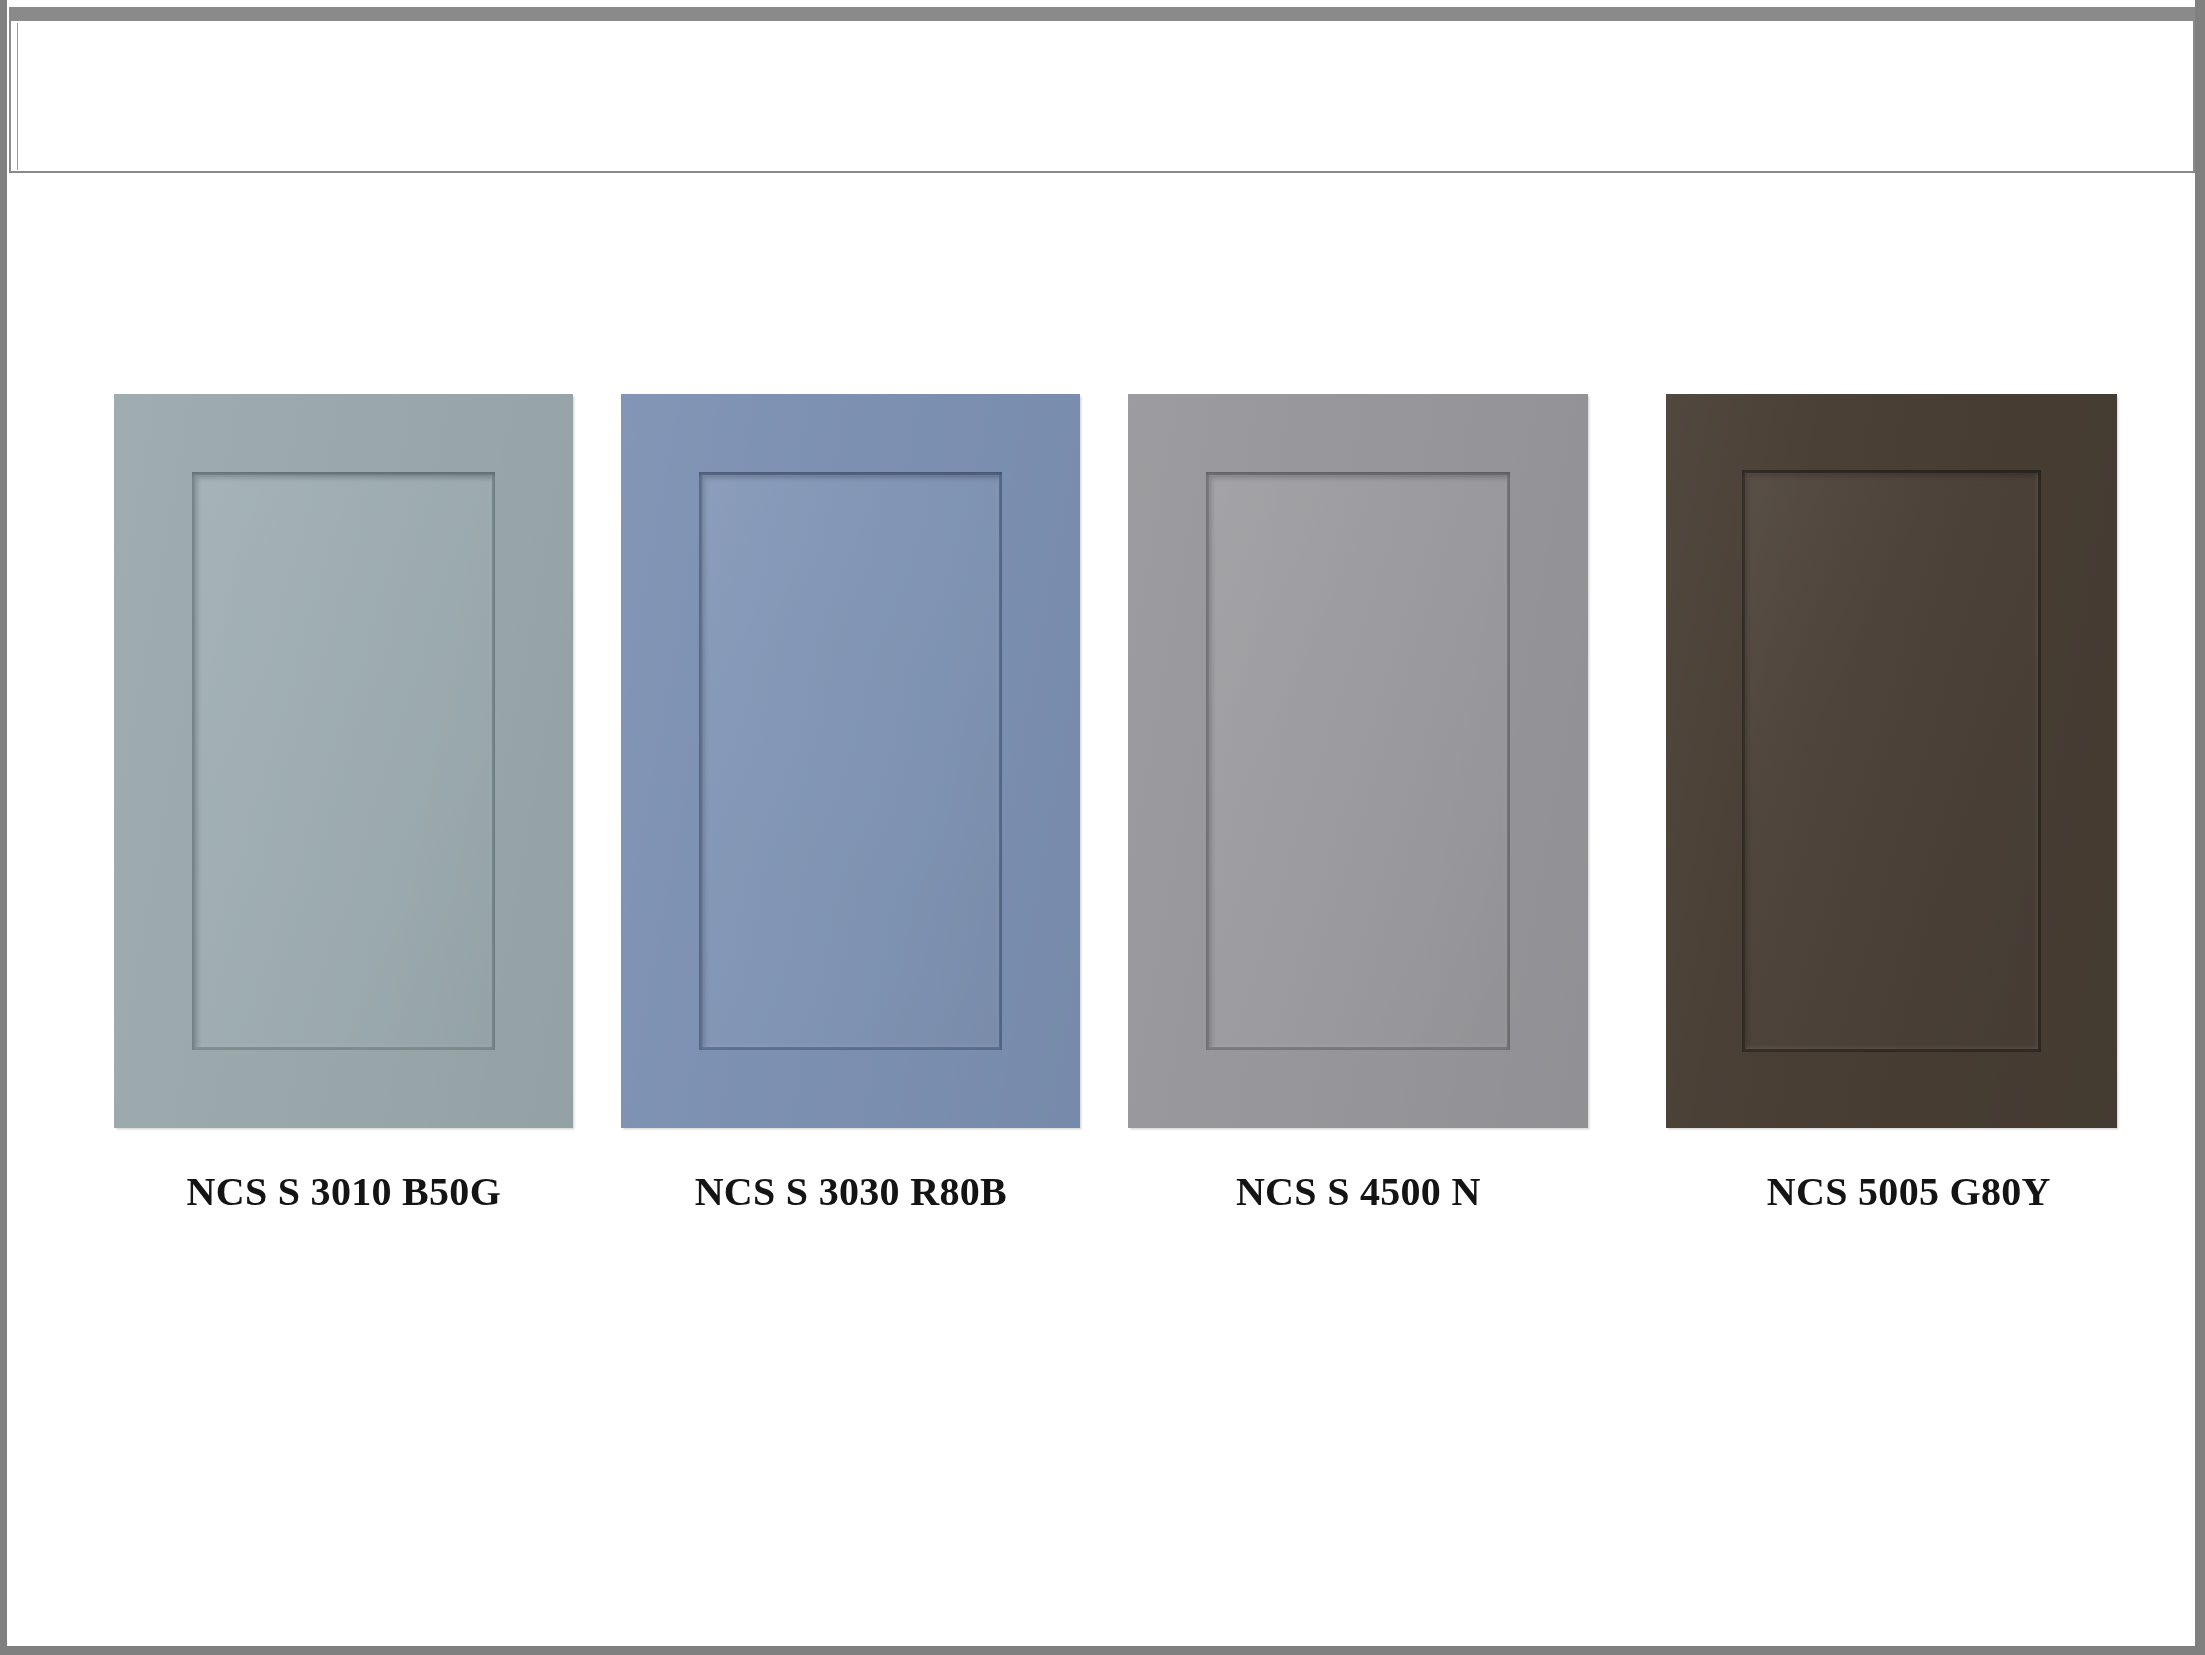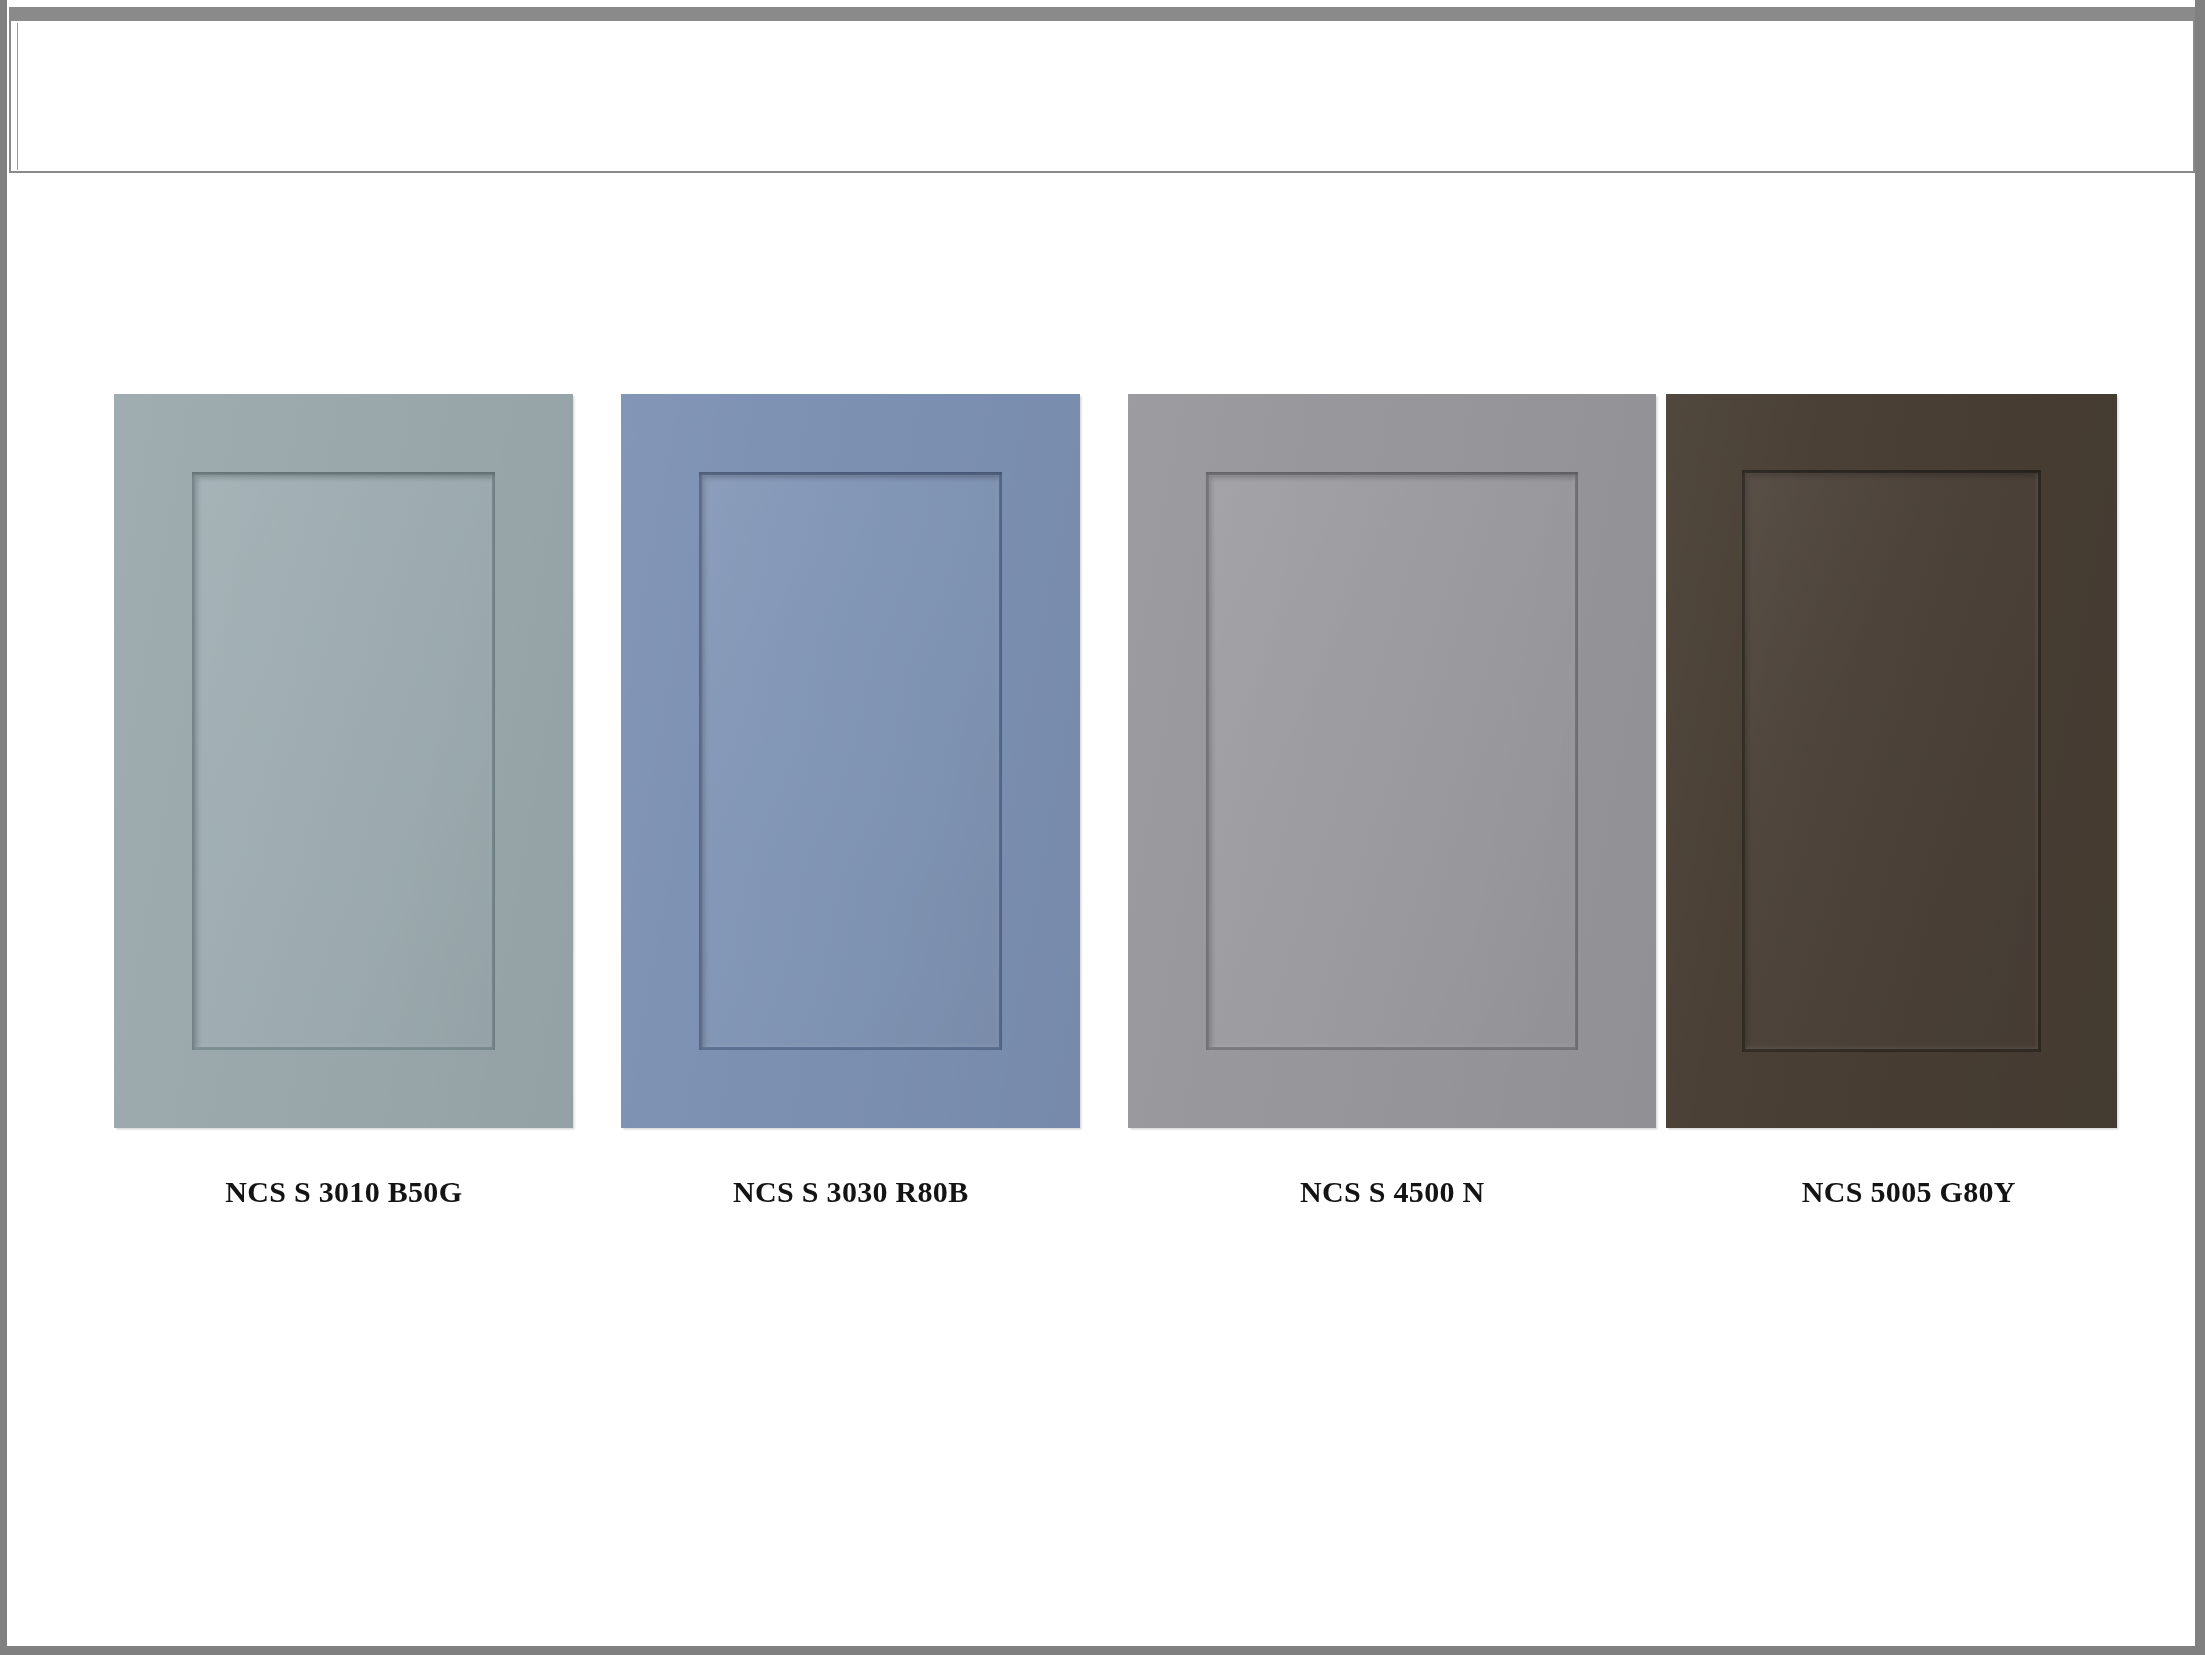--- a/index.html
+++ b/index.html
@@ -129,21 +129,21 @@
   }
 
   
   .caption {
     position: absolute;
     top: 777px;
     width: 100%;
     text-align: center;
     font-family: "Liberation Serif", "DejaVu Serif", serif;
     font-weight: bold;
-    font-size: 30px;
+    font-size: 40px;
     line-height: 42px;
     letter-spacing: 0.3px;
     color: #141414;
     white-space: nowrap;
   }
 </style>
 </head>
 <body>
 
 <div class="page-frame">
@@ -173,21 +173,21 @@
               <div class="door-rail" style="background: rgb(124, 144, 178);"></div>
               <div class="door-bevel" style="inset: 78px; background: rgb(93, 114, 150); box-shadow: rgba(0, 0, 0, 0.28) 0px 2.2px 4.4px inset;"></div>
               <div class="door-panel" style="inset: 81px;">
                 <div class="panel-face" style="background: rgb(129, 149, 181); box-shadow: rgba(0, 0, 0, 0.22) 2.2px 2.9px 5.1px inset, rgba(255, 255, 255, 0.1) -1.5px -1.5px 3.7px inset;"></div>
                 <div class="panel-sheen"></div>
               </div>
               <div class="door-sheen"></div>
             </div>
             <div class="caption">NCS S 3030 R80B</div>
           </div>
-          <div class="sample" style="left: 1121px; width: 528px; top: 221px;">
+          <div class="sample" style="left: 1121px; width: 460px; top: 221px;">
             <div class="door">
               <div class="door-rail" style="background: rgb(151, 151, 155);"></div>
               <div class="door-bevel" style="inset: 78px; background: rgb(123, 123, 128); box-shadow: rgba(0, 0, 0, 0.28) 0px 2.2px 4.4px inset;"></div>
               <div class="door-panel" style="inset: 81px;">
                 <div class="panel-face" style="background: rgb(156, 156, 160); box-shadow: rgba(0, 0, 0, 0.22) 2.2px 2.9px 5.1px inset, rgba(255, 255, 255, 0.1) -1.5px -1.5px 3.7px inset;"></div>
                 <div class="panel-sheen"></div>
               </div>
               <div class="door-sheen"></div>
             </div>
             <div class="caption">NCS S 4500 N</div>

